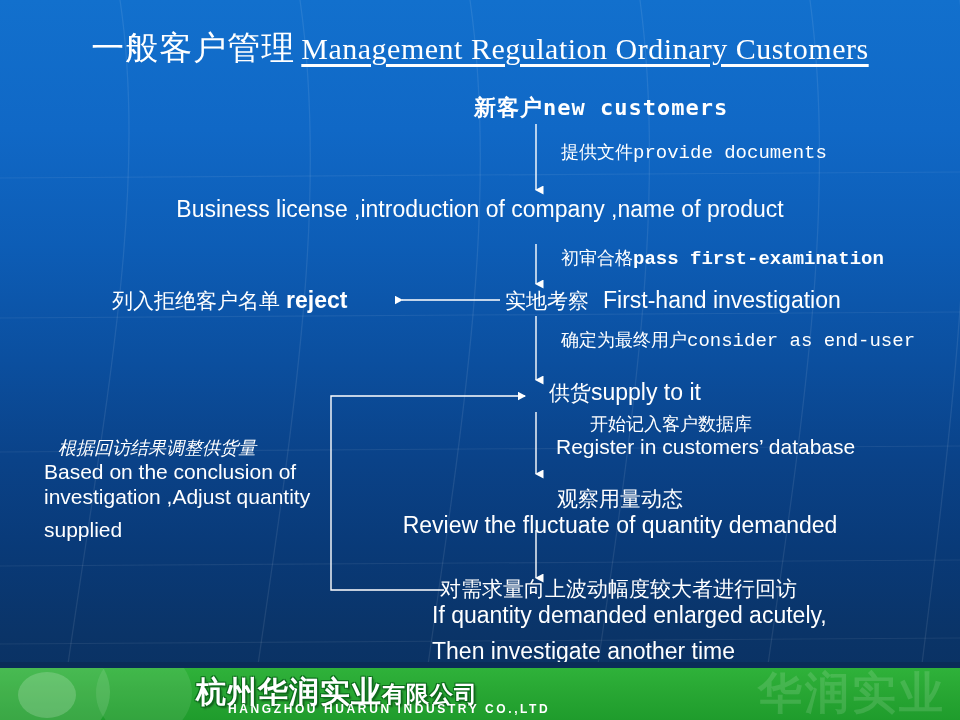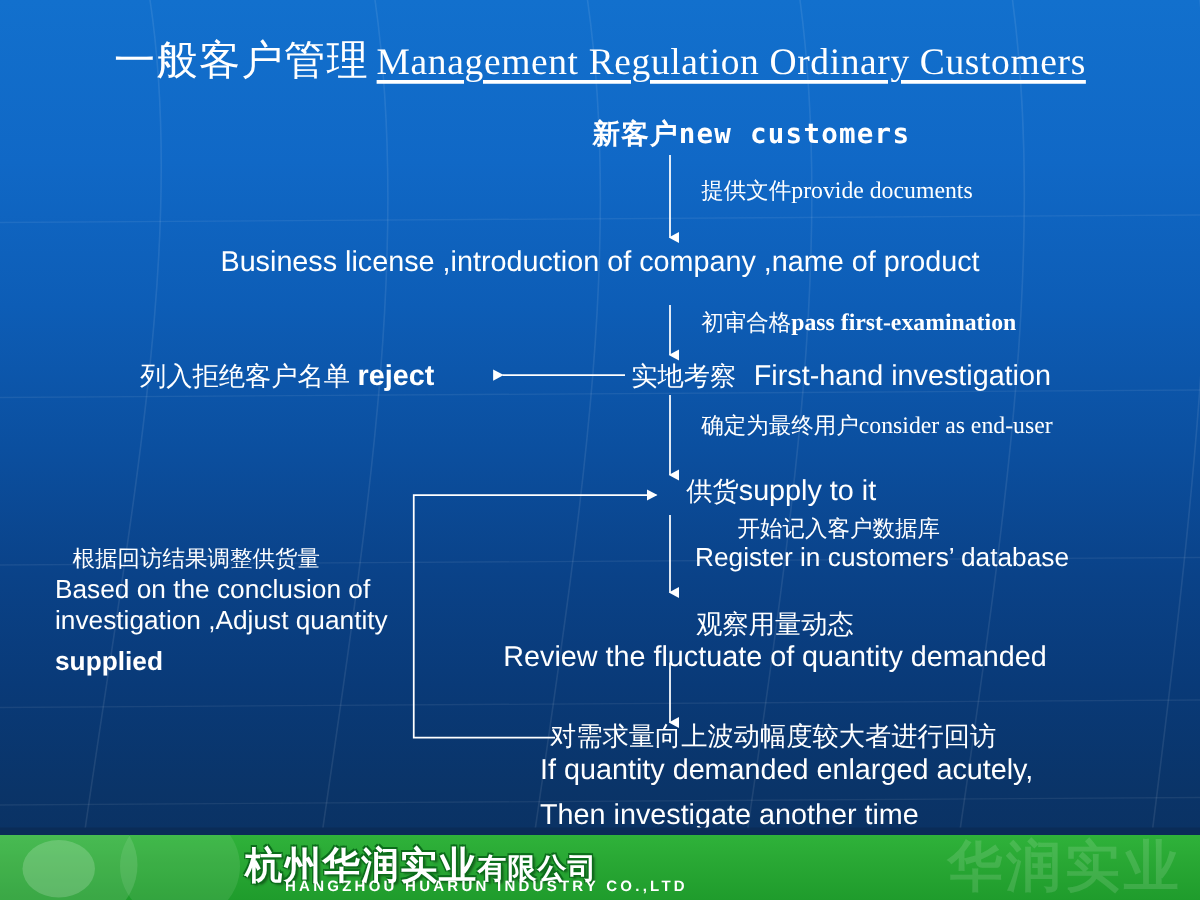--- a/index.html
+++ b/index.html
@@ -68,21 +68,21 @@
   }
   .cn-sm {
     font-family: "DejaVu Sans", "Liberation Sans", sans-serif;
     font-size: 18px;
   }
   .en {
     font-family: "Liberation Sans", sans-serif;
     font-size: 21px;
   }
   .en-sm {
-    font-family: Liberation Serif, serif;
+    font-family: Liberation Mono, monospace;
     font-size: 19px;
     margin-top: 48px;
   }
   .en-lg {
     font-family: "Liberation Sans", sans-serif;
     font-size: 23px;
   }
   .mono-b {
     font-family: "DejaVu Sans Mono", "Liberation Mono", monospace;
     font-size: 22px;
@@ -262,24 +262,24 @@
     <div class="en-lg" style="margin-top:1px;">Review the fluctuate of quantity demanded</div>
   </div>
 
   <div class="node" style="left:432px; top:578px;">
     <div class="cn" style="padding-left:8px;">对需求量向上波动幅度较大者进行回访</div>
     <div class="en-lg" style="margin-top:1px;">If quantity demanded  enlarged acutely,</div>
     <div class="en-lg" style="margin-top:11px;">Then investigate another time</div>
   </div>
 
   <div class="node" style="left:44px; top:438px;">
-    <div class="cn-sm" style="padding-left:14px;">根据回访结果调整供货量</div>
+    <div class="cn-sm" style="padding-left:14px;font-style:italic;">根据回访结果调整供货量</div>
     <div class="en" style="margin-top:2px;">Based on the conclusion of</div>
     <div class="en" style="margin-top:1px;">investigation ,Adjust quantity</div>
-    <div class="en" style="margin-top:10px;font-weight:bold;">supplied</div>
+    <div class="en" style="margin-top:10px;">supplied</div>
   </div>
 
   <div id="top-strip"></div>
 
   <div id="footer">
     <div class="blob" style="left:-40px; top:-34px; width:150px; height:116px;"></div>
     <div class="blob" style="left:18px; top:4px; width:58px; height:46px;
          background:rgba(255,255,255,0.18);"></div>
     <div class="blob" style="left:96px; top:-20px; width:96px; height:90px;
          background:rgba(255,255,255,0.09);"></div>

